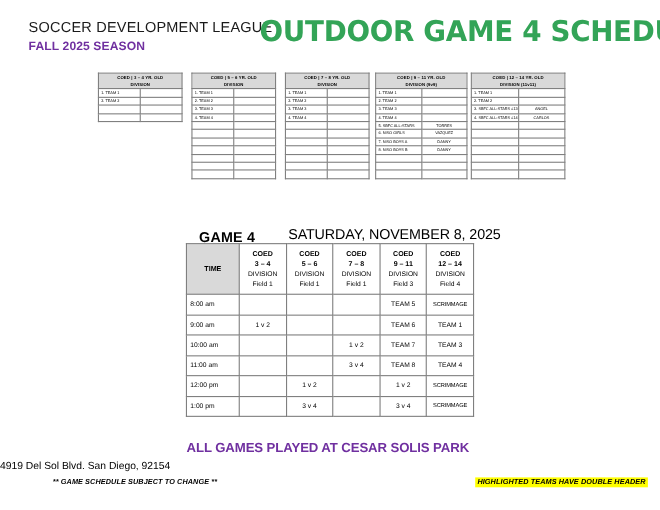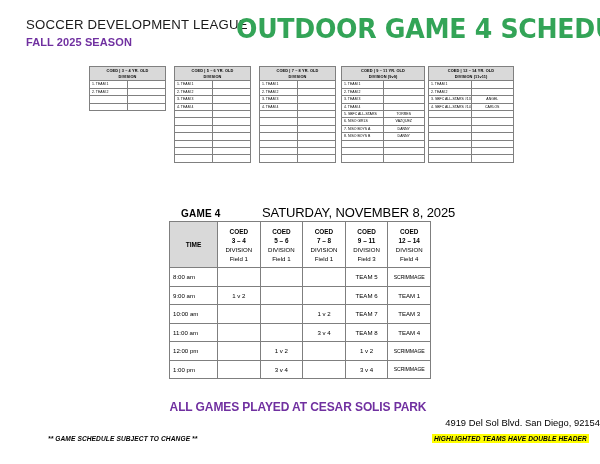--- a/index.html
+++ b/index.html
@@ -111,21 +111,21 @@
   #schedule-section {
     position: absolute;
     left: 0;
     top: 208px;
     width: 600px;
   }
   #game-label {
     position: absolute;
     left: 169px;
     top: 0px;
-    font-size: 10px;
+    font-size: 13px;
     font-weight: bold;
     letter-spacing: 0.2px;
     padding-left: 12px;
   }
   #schedule-date {
     position: absolute;
     left: 262px;
     top: -3px;
     font-size: 13px;
     font-weight: normal;
@@ -192,21 +192,21 @@
     font-size: 12px;
     font-weight: bold;
     color: #7030a0;
     letter-spacing: -0.1px;
   }
   #venue-address {
     position: absolute;
     left: 0;
     top: 417px;
     width: 600px;
-    text-align: right;
+    text-align: left;
     font-size: 9.4px;
     font-weight: normal;
     color: #000000;
   }
   #note-left {
     position: absolute;
     left: 48px;
     top: 435px;
     font-size: 6.6px;
     font-weight: bold;

